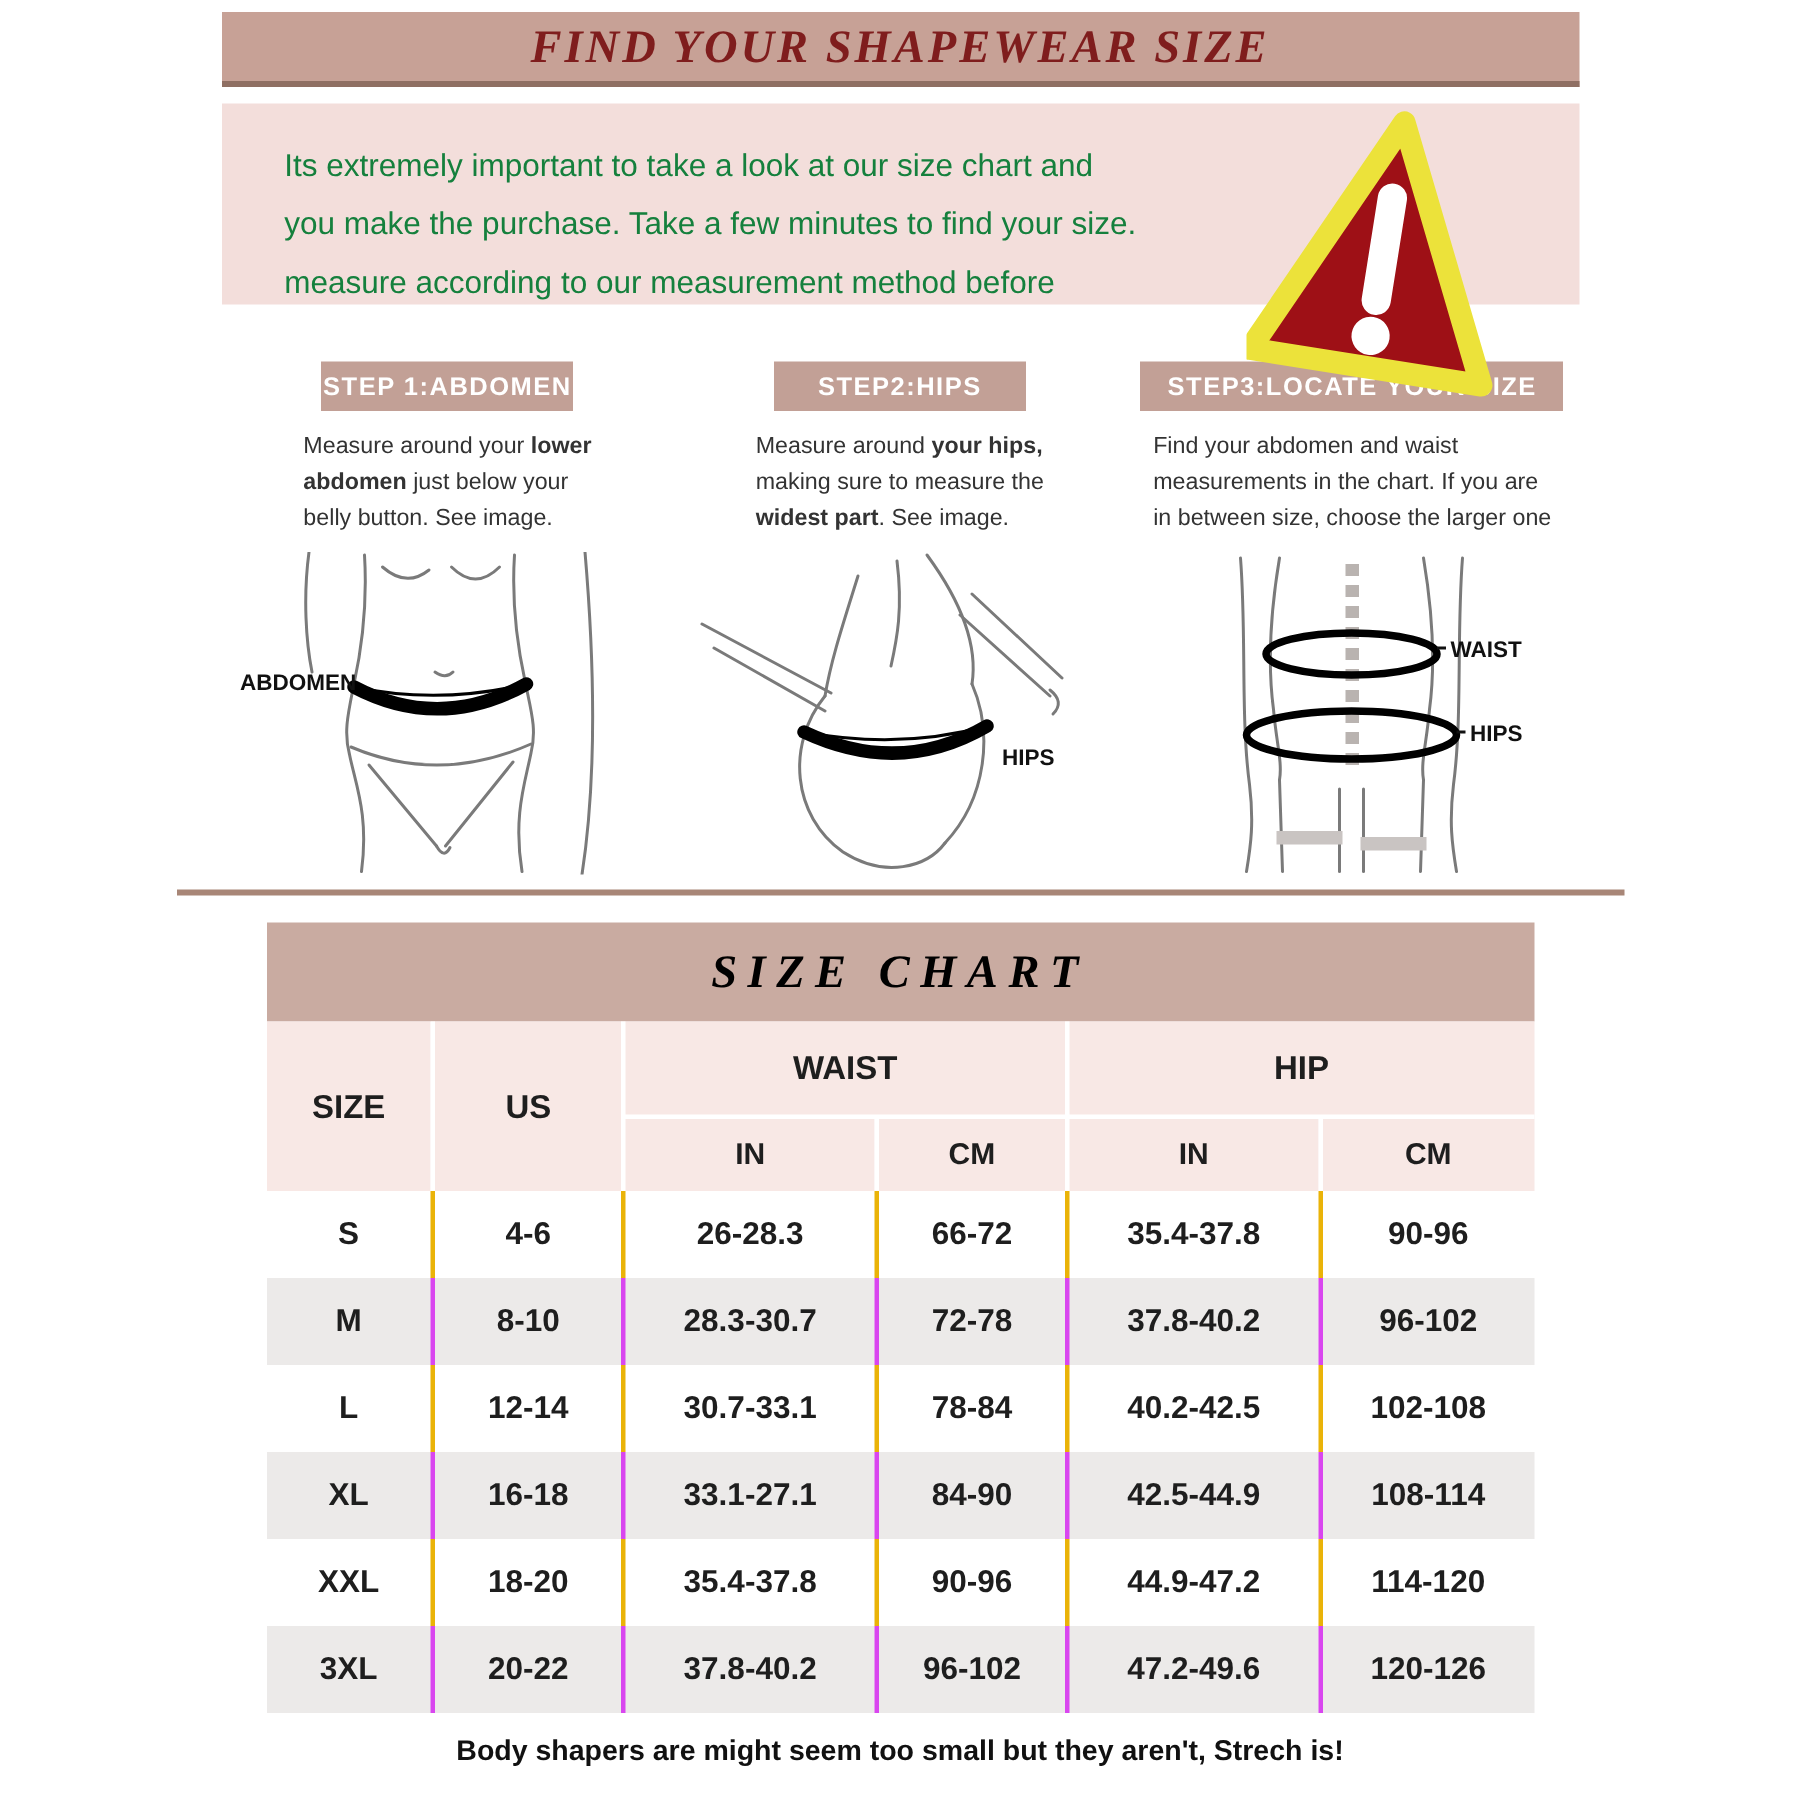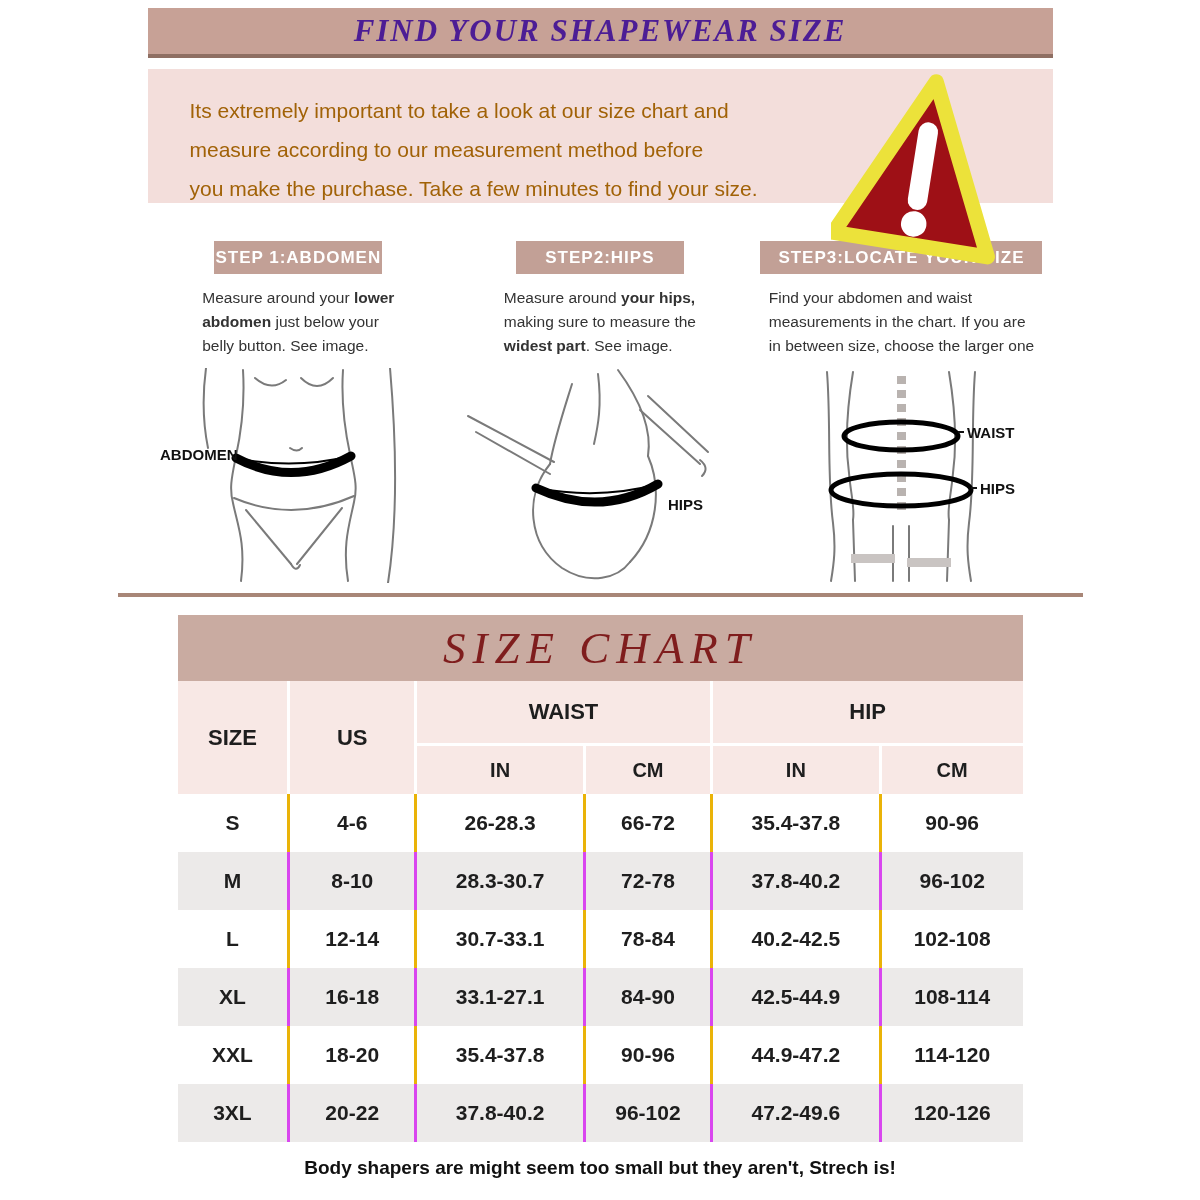--- a/index.html
+++ b/index.html
@@ -3,24 +3,24 @@
 <meta charset="utf-8">
 <style>
   html,body{margin:0;padding:0;background:#fff;}
   body{width:1200px;height:1200px;position:relative;overflow:hidden;
        font-family:"Liberation Sans",sans-serif;-webkit-font-smoothing:antialiased;}
 
   
   .top-wrap{width:905px;margin:8px auto 0;}
   .title-bar{height:46px;background:#c7a196;border-bottom:4px solid #8f6f63;
              display:flex;align-items:center;justify-content:center;}
-  .title-text{color:#4c1d95;font-family:"Liberation Serif",serif;font-style:italic;
+  .title-text{color:#7f1d1d;font-family:"Liberation Serif",serif;font-style:italic;
               font-weight:bold;font-size:31px;letter-spacing:2px;white-space:nowrap;}
   .notice-box{position:relative;margin-top:11px;background:#f3dedb;height:134px;}
-  .notice-text{padding:22px 260px 0 42px;font-size:21px;color:#a16207;line-height:39px;}
+  .notice-text{padding:22px 260px 0 42px;font-size:21px;color:#15803d;line-height:39px;}
   .warning{position:absolute;top:-6px;right:42px;width:180px;height:230px;z-index:2;}
 
   
   .steps{display:flex;width:905px;margin:38px auto 0;}
   .step-col{width:301.6px;display:flex;flex-direction:column;align-items:center;}
   .step-bar{height:33px;background:#c2a096;color:#fff;font-weight:bold;font-size:17px;
             letter-spacing:1px;display:flex;align-items:center;justify-content:center;
             box-sizing:border-box;white-space:nowrap;}
   .bar-s{width:168px;} .bar-l{width:282px;}
   .step-desc{margin-top:12px;font-size:15.5px;line-height:24px;color:#333;}
@@ -28,22 +28,22 @@
   .sketch{stroke:#7a7a7a;stroke-width:2;fill:none;stroke-linecap:round;}
   .band{stroke:#000;stroke-width:9;fill:none;stroke-linecap:round;}
   .band-thin{stroke:#000;stroke-width:2;fill:none;}
   .fig-label{font-family:"Liberation Sans",sans-serif;font-size:15px;font-weight:bold;fill:#111;}
 
   
   .chart-section{width:965px;margin:10px auto 0;}
   .rule{height:4px;background:#a88677;}
   .chart-band{margin:18px 60px 0;height:66px;background:#c9aba1;
               display:flex;align-items:center;justify-content:center;}
-  .chart-band-text{color:#7f1d1d;font-family:"Liberation Serif",serif;font-style:italic;
-                   font-weight:normal;font-size:45px;letter-spacing:7px;white-space:nowrap;}
+  .chart-band-text{color:#000000;font-family:"Liberation Serif",serif;font-style:italic;
+                   font-weight:bold;font-size:31px;letter-spacing:7px;white-space:nowrap;}
   .table-wrap{margin:0 60px;}
   table{width:100%;border-collapse:separate;border-spacing:0;table-layout:fixed;
         font-weight:bold;color:#1e1e1e;}
   thead th{background:#f8e8e5;font-size:22px;font-weight:bold;}
   thead tr.r1 th{height:60px;}
   thead tr.r2 th{height:46px;font-size:20px;}
   .v{border-left:3px solid #fff;}
   th.group{border-bottom:3px solid #fff;}
   tbody td{height:56px;text-align:center;font-size:21px;}
   tr.odd td{background:#ffffff;border-left:3px solid #eab308;}
@@ -58,22 +58,22 @@
 <body>
 
 <div class="top-wrap">
   <div class="title-bar">
     <span class="title-text">FIND YOUR SHAPEWEAR SIZE</span>
   </div>
 
   <div class="notice-box">
     <div class="notice-text">
       <div>Its extremely important to take a look at our size chart and</div>
+      <div>you make the purchase. Take a few minutes to find your size.</div>
       <div>measure according to our measurement method before</div>
-      <div>you make the purchase. Take a few minutes to find your size.</div>
     </div>
     <svg class="warning" viewBox="0 0 120 150">
       <g transform="rotate(9 60 75)">
         <polygon points="60,10 8,120 112,120" fill="#9e1016" stroke="#ece23a" stroke-width="10" stroke-linejoin="round"></polygon>
         <line x1="60" y1="44" x2="60" y2="90" stroke="#fff" stroke-width="13" stroke-linecap="round"></line>
         <circle cx="60" cy="106" r="8.5" fill="#fff"></circle>
       </g>
     </svg>
   </div>
 </div>

